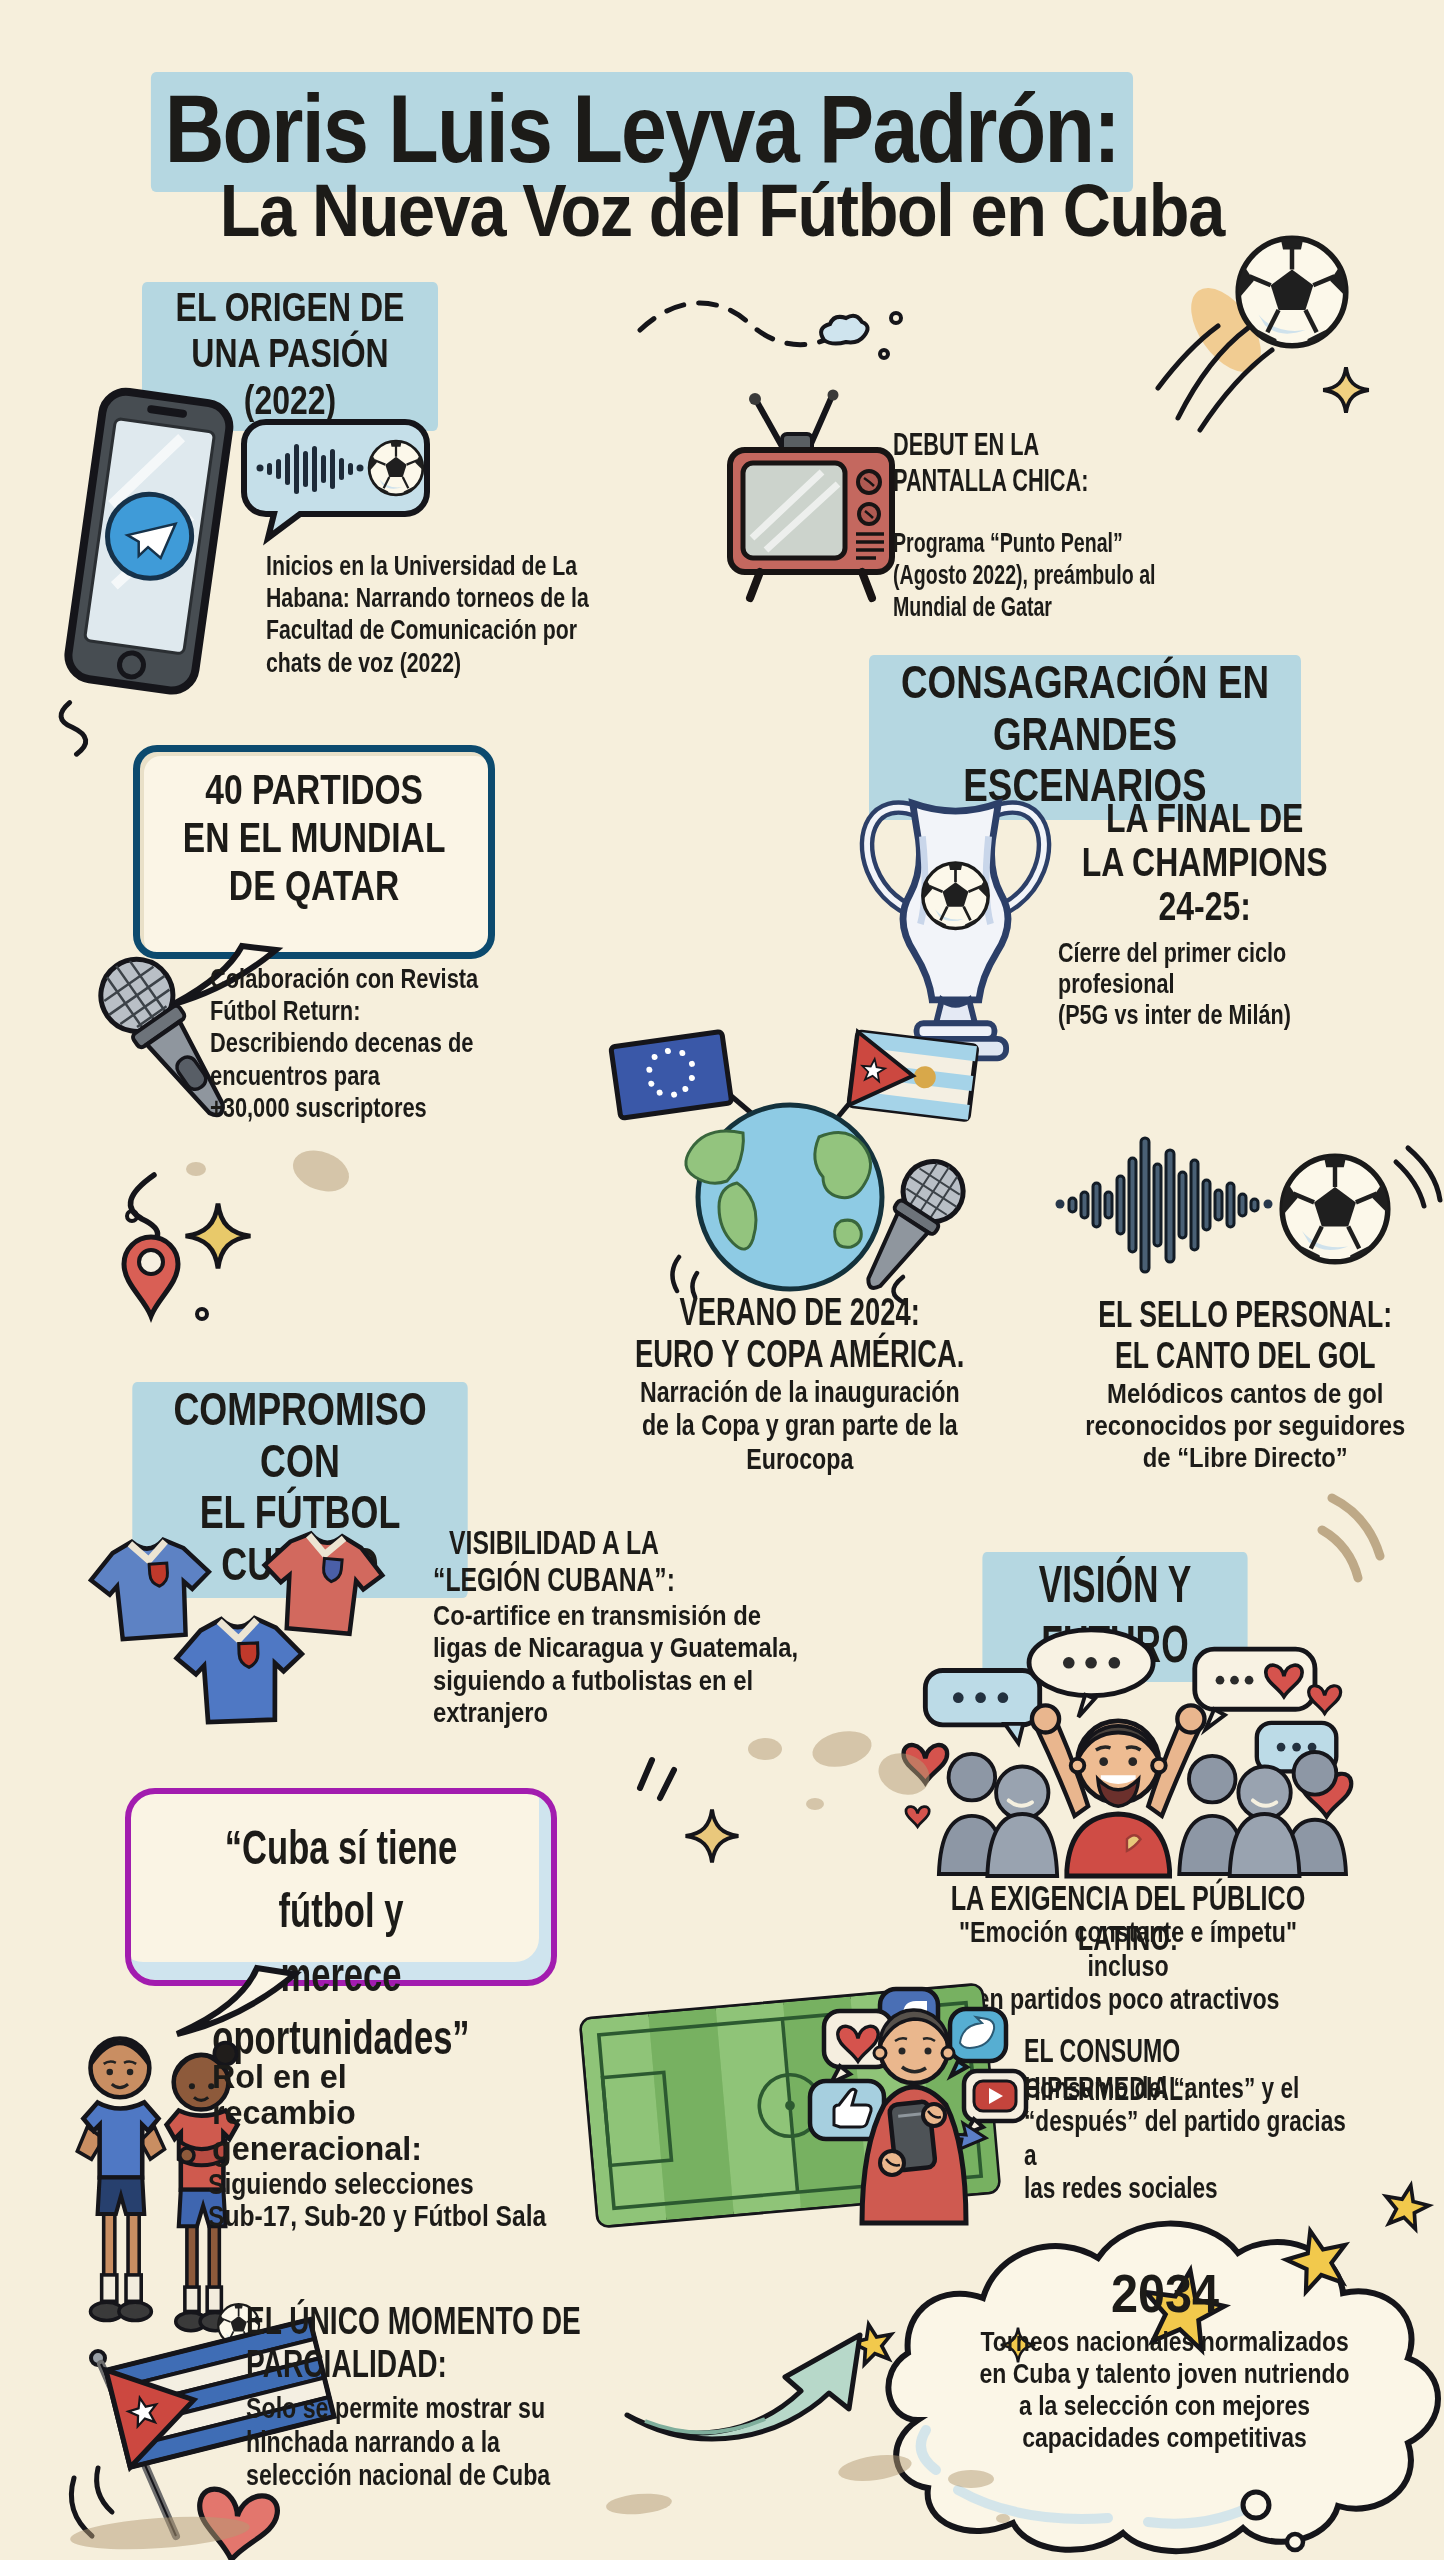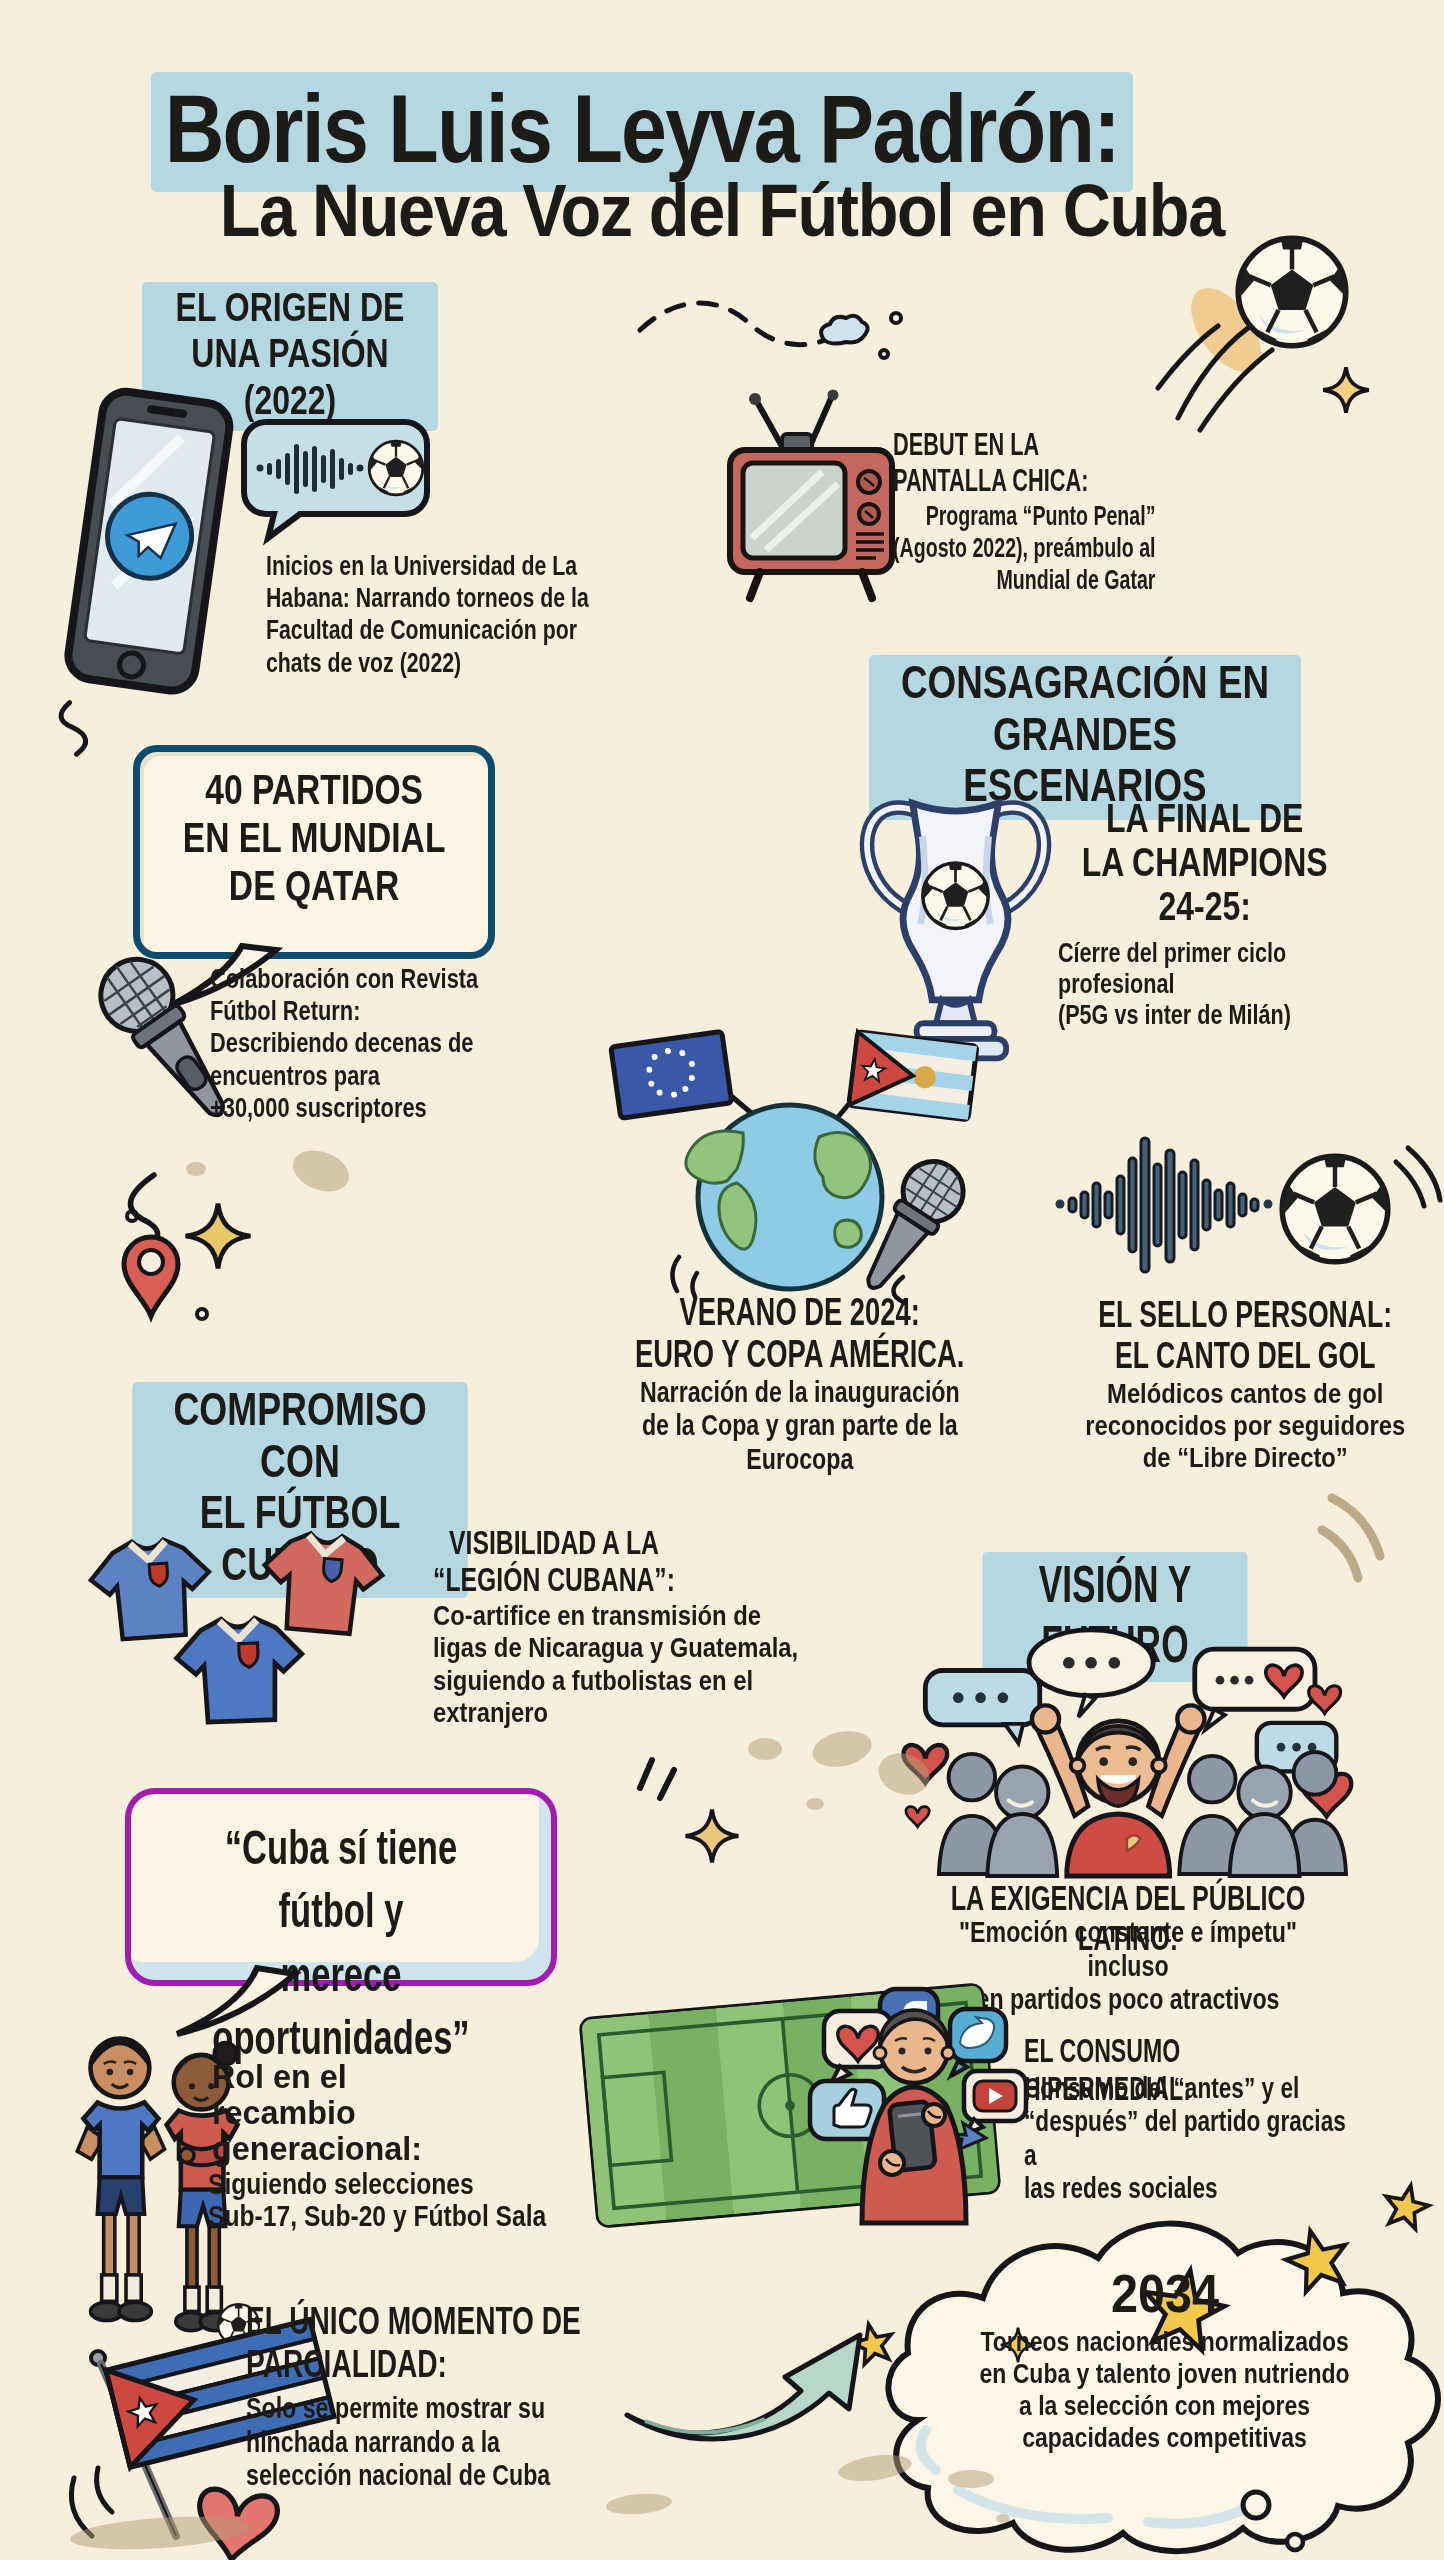--- a/index.html
+++ b/index.html
@@ -126,21 +126,21 @@
   <circle cx="143" cy="126" r="10" fill="#b05a52" stroke="#181414" stroke-width="4"></circle>
   <path d="M138 90 q6 4 10 8 M139 123 q5 4 8 7" stroke="#181414" stroke-width="2.5" fill="none"></path>
   <path d="M130 146 h28 M130 154 h28 M130 162 h28 M130 170 h20" stroke="#181414" stroke-width="3.5"></path>
   <path d="M34 184 l-10 26 M136 184 l10 26" stroke="#181414" stroke-width="8" stroke-linecap="round"></path>
 </svg>
 
 <div class="abs" style="left:893px;top:426px;">
   <span class="ib ol b pre" style="font-size:32px;line-height:1.14;transform:scaleX(.68);">DEBUT EN LA
 PANTALLA CHICA:</span>
 </div>
-<div class="abs" style="left:893px;top:500px;text-align:right;">
+<div class="abs" style="left:893px;top:527px;">
   <span class="ib ol b pre" style="font-size:28px;line-height:1.15;transform:scaleX(.7);">Programa “Punto Penal”
 (Agosto 2022), preámbulo al
 Mundial de Gatar</span>
 </div>
 
 <div class="abs ctr" style="left:815px;top:655px;width:540px;">
   <span class="hl ib ot b pre ctr" style="font-size:46px;line-height:1.12;transform:scaleX(.8);">CONSAGRACIÓN EN
 GRANDES ESCENARIOS</span>
 </div>
 

